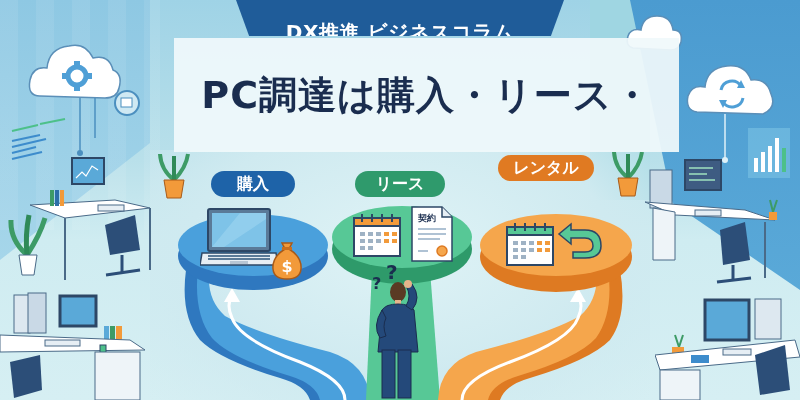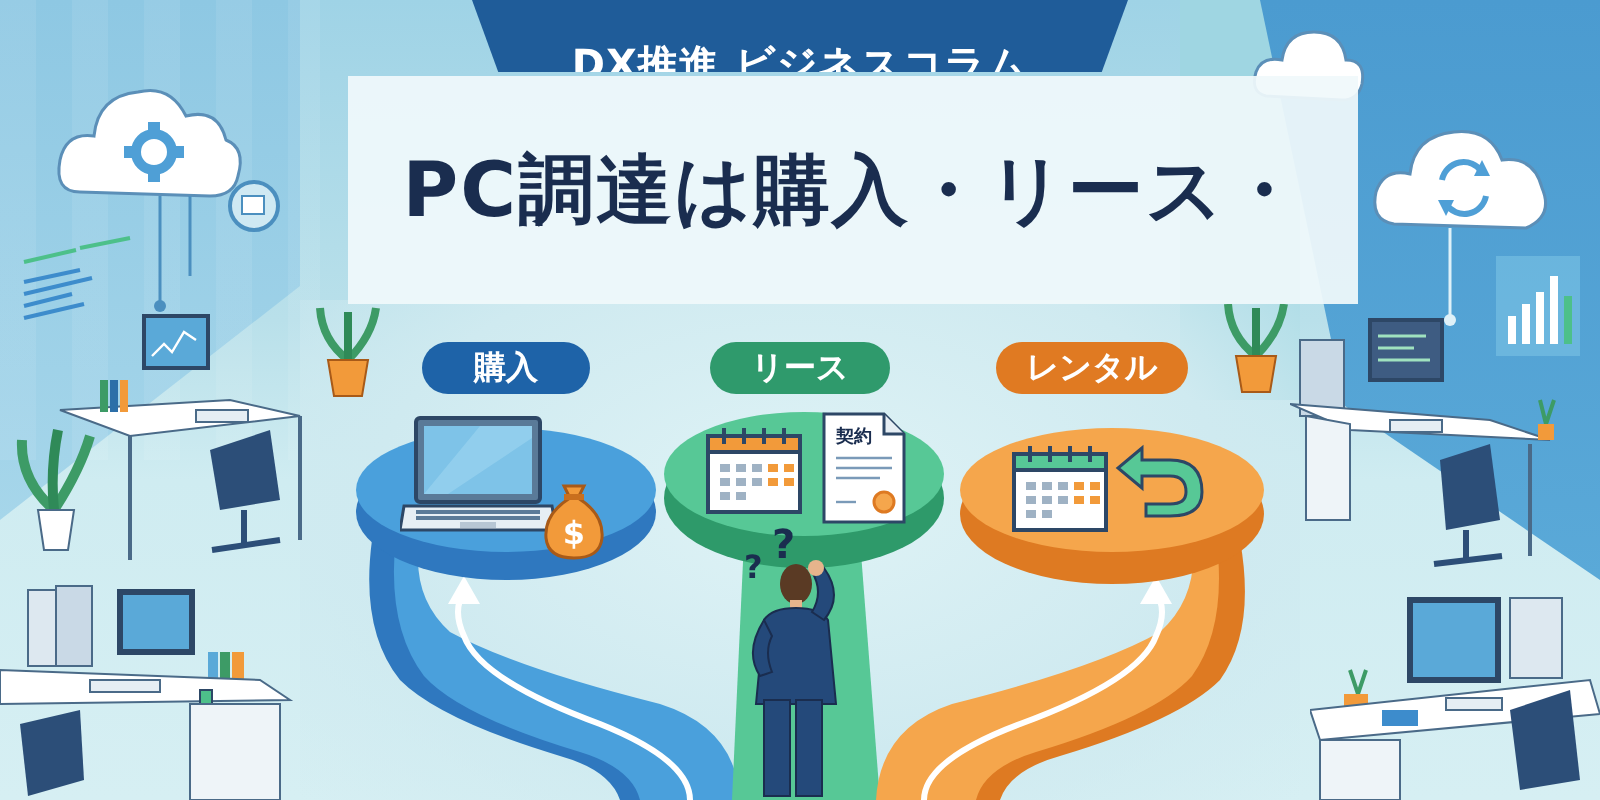--- a/index.html
+++ b/index.html
@@ -61,21 +61,21 @@
 
   
   .pill {
     position: absolute; height: 26px; border-radius: 13px;
     display: flex; align-items: center; justify-content: center;
     color: #fff; font-weight: bold; font-size: 16px;
     font-family: "DejaVu Sans", sans-serif;
   }
   .pill-buy { left: 211px; top: 171px; width: 84px; background: #1e63a8; }
   .pill-lease { left: 355px; top: 171px; width: 90px; background: #2f9a6c; }
-  .pill-rent { left: 498px; top: 171px; width: 96px; background: #e07a22; justify-content: center; }
+  .pill-rent { left: 498px; top: 155px; width: 96px; background: #e07a22; justify-content: center; }
 
   
   .plat { position: absolute; border-radius: 50%; }
   .plat-buy { left: 178px; top: 222px; width: 150px; height: 68px; background: #2f78bf; }
   .plat-buy-top { left: 178px; top: 214px; width: 150px; height: 62px; background: #4aa0dc; }
   .plat-lease { left: 332px; top: 214px; width: 140px; height: 70px; background: #2e9a6a; }
   .plat-lease-top { left: 332px; top: 206px; width: 140px; height: 62px; background: #57c896; }
   .plat-rent { left: 480px; top: 222px; width: 152px; height: 70px; background: #de7a22; }
   .plat-rent-top { left: 480px; top: 214px; width: 152px; height: 62px; background: #f5a64c; }
 

